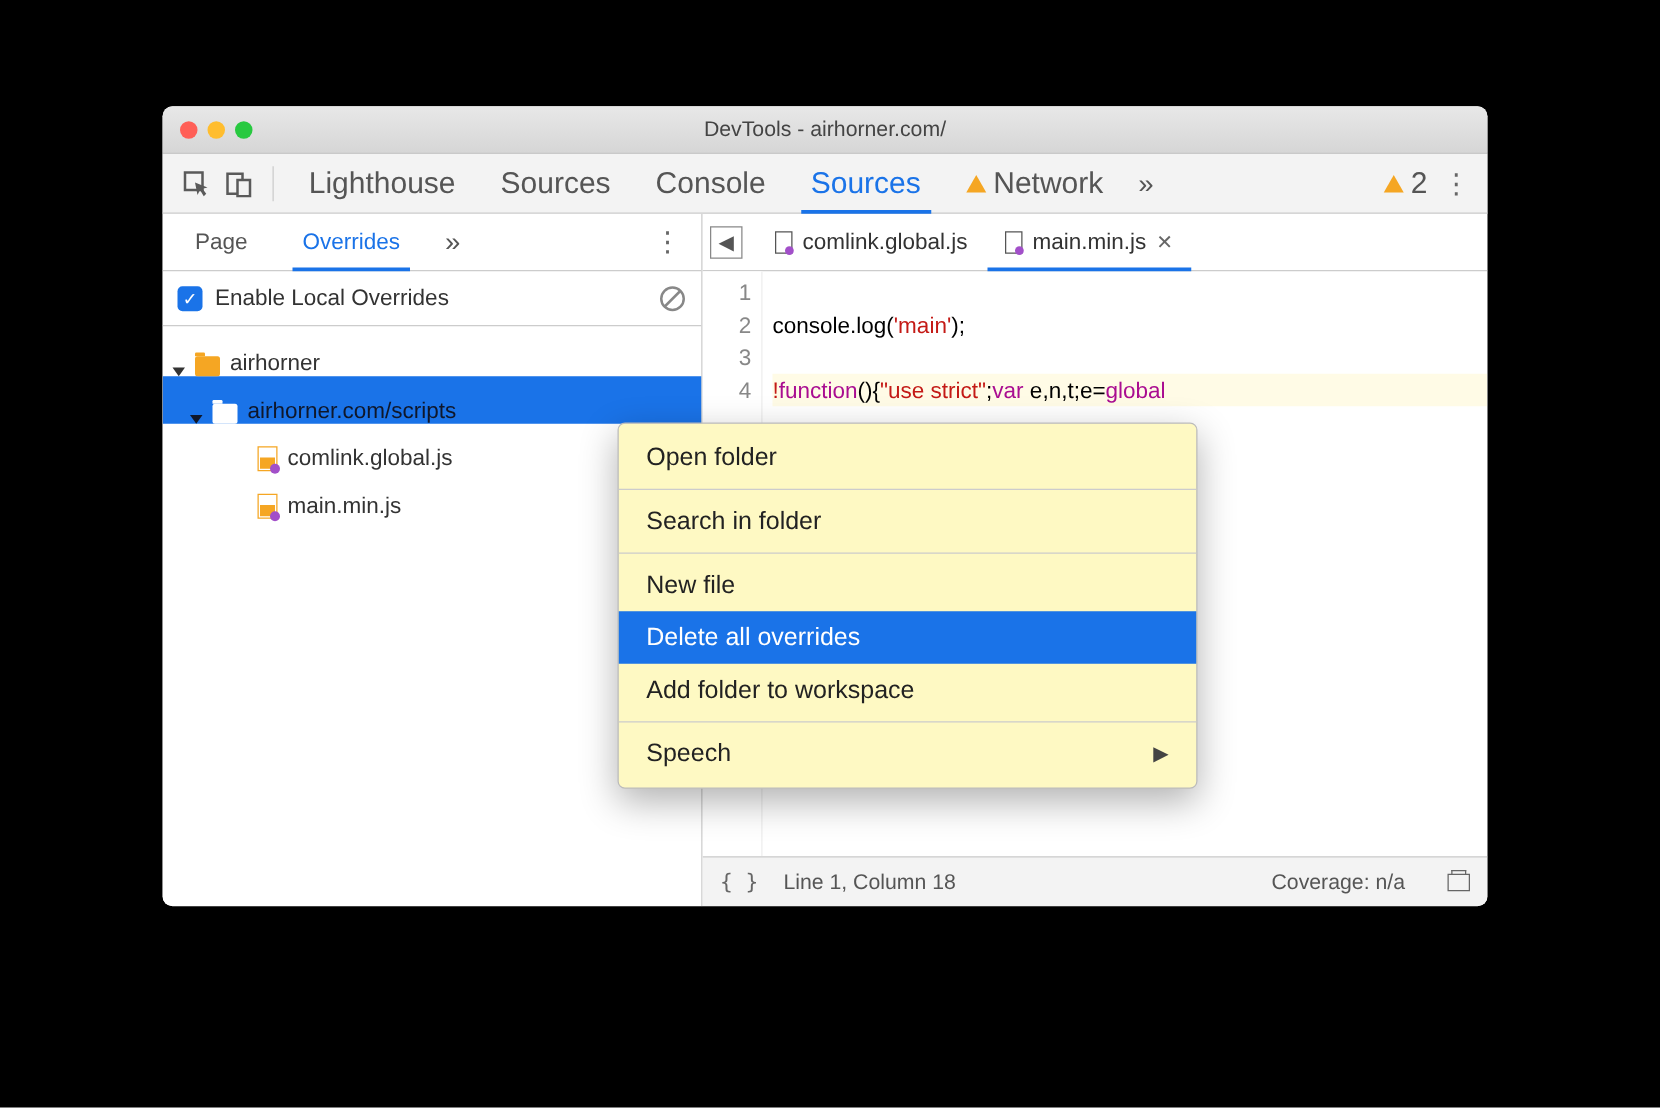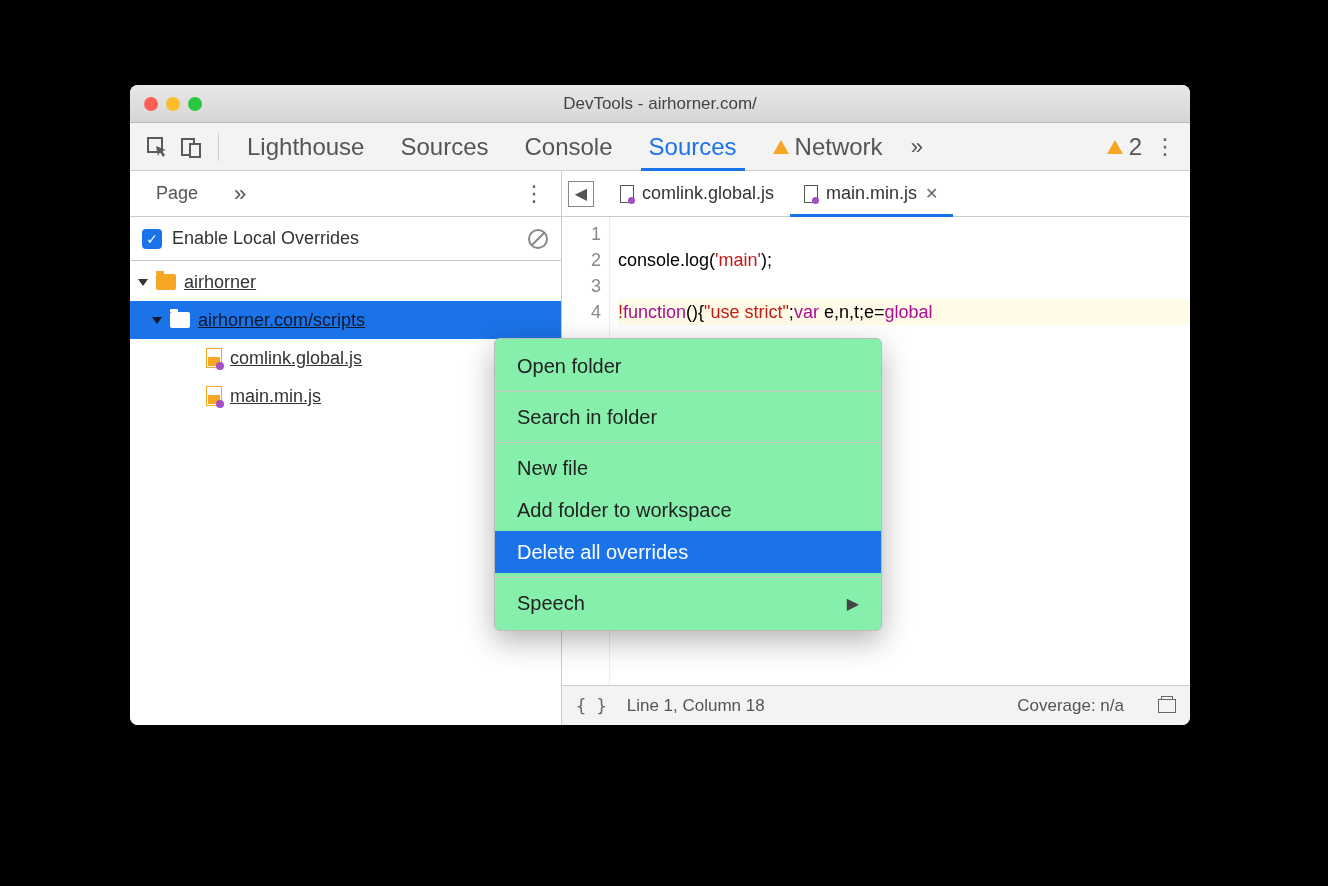--- a/index.html
+++ b/index.html
@@ -66,21 +66,21 @@
 .sub-tab.active::after { content:""; position: absolute; bottom: 0; left: 6px; right: 6px; height: 3px; background: #1a73e8; }
 .sub-more { font-size: 22px; color: #555; padding: 0 6px; cursor: pointer; }
 .sub-kebab { margin-left: auto; font-size: 22px; color: #666; cursor: pointer; padding: 0 4px; }
 
 .enable-row { height: 44px; display: flex; align-items: center; font-size: 18px; color: #333; border-bottom: 1px solid #ccc; padding: 0 12px; gap: 10px; }
 .checkbox { width: 20px; height: 20px; border-radius: 4px; background: #1a73e8; display: flex; align-items: center; justify-content: center; color: #fff; font-size: 14px; cursor: pointer; }
 .clear-icon { margin-left: auto; color: #888; cursor: pointer; }
 
 
 .tree { flex: 1; font-size: 18px; color: #333; padding-top: 2px; }
-.tree-row { display: flex; align-items: center; height: 38px; gap: 8px; padding-left: 8px; cursor: pointer; text-decoration: underline; }
+.tree-row { display: flex; align-items: flex-end; height: 38px; gap: 8px; padding-left: 8px; cursor: pointer; }
 .tree-row.depth-1 { padding-left: 22px; }
 .tree-row.depth-2 { padding-left: 76px; }
 .tree-row.selected { background: #1a73e8; color: #0f172a; }
 .disclosure { width: 0; height: 0; border-left: 5px solid transparent; border-right: 5px solid transparent; border-top: 7px solid currentColor; }
 .folder-icon { width: 20px; height: 16px; background: #f5a623; border-radius: 2px; position: relative; }
 .folder-icon::before { content:""; position:absolute; top:-3px; left:0; width:8px; height:3px; background:#f5a623; border-radius: 1px 1px 0 0; }
 .folder-icon.white { background: #fff; }
 .folder-icon.white::before { background: #fff; }
 .file-icon { width: 16px; height: 20px; background: #fff; border: 1px solid #f5a623; position: relative; }
 .file-icon::after { content:""; position:absolute; bottom:-3px; right:-3px; width:8px; height:8px; border-radius:50%; background:#a24fc9; }
@@ -109,22 +109,22 @@
 .statusbar .braces { font-family: monospace; color: #666; cursor: pointer; }
 .statusbar .coverage { margin-left: auto; }
 .statusbar .popout { width: 18px; height: 14px; border:1px solid #666; margin-left: 14px; cursor: pointer; position: relative; }
 .statusbar .popout::after { content:""; position:absolute; top:-4px; left:2px; right:2px; height:3px; border:1px solid #666; border-bottom:none; }
 
 
 .context-menu {
   position: absolute;
   left: 494px;
   top: 338px;
-  width: 388px;
-  background: #86efac;
+  width: 464px;
+  background: #fef9c3;
   border: 1px solid #bbb;
   border-radius: 6px;
   box-shadow: 0 10px 30px rgba(0,0,0,0.3);
   padding: 6px 0;
   font-size: 20px;
   color: #222;
 }
 .cm-item { height: 42px; display: flex; align-items: center; padding: 0 22px; cursor: pointer; justify-content: space-between; }
 .cm-item.highlight { background: #1a73e8; color: #fff; }
 .cm-sep { height: 1px; background: #ccc; margin: 4px 0; }
@@ -175,20 +175,21 @@
       <span>2</span>
     </div>
     <div class="kebab">⋮</div>
   </div>
 
   <div class="content">
 
     <div class="left-panel">
       <div class="sub-tabs">
         <div class="sub-tab">Page</div>
+        <div class="sub-tab active">Overrides</div>
         <div class="sub-more">»</div>
         <div class="sub-kebab">⋮</div>
       </div>
 
       <div class="enable-row">
         <div class="checkbox">✓</div>
         <span>Enable Local Overrides</span>
         <div class="clear-icon">
           <svg width="22" height="22" viewBox="0 0 22 22">
               <circle cx="11" cy="11" r="9" fill="none" stroke="#888" stroke-width="2"></circle>
@@ -268,24 +269,24 @@
       <span>Open folder</span>
     </div>
   <div class="cm-sep"></div>
   <div class="cm-item">
       <span>Search in folder</span>
     </div>
   <div class="cm-sep"></div>
   <div class="cm-item">
       <span>New file</span>
     </div>
-  <div class="cm-item">
-      <span>Add folder to workspace</span>
-    </div>
   <div class="cm-item highlight">
       <span>Delete all overrides</span>
     </div>
+  <div class="cm-item">
+      <span>Add folder to workspace</span>
+    </div>
   <div class="cm-sep"></div>
   <div class="cm-item">
     <span>Speech</span>
     <span class="cm-arrow">▶</span>
   </div>
 </div>
 
 </body></html>

